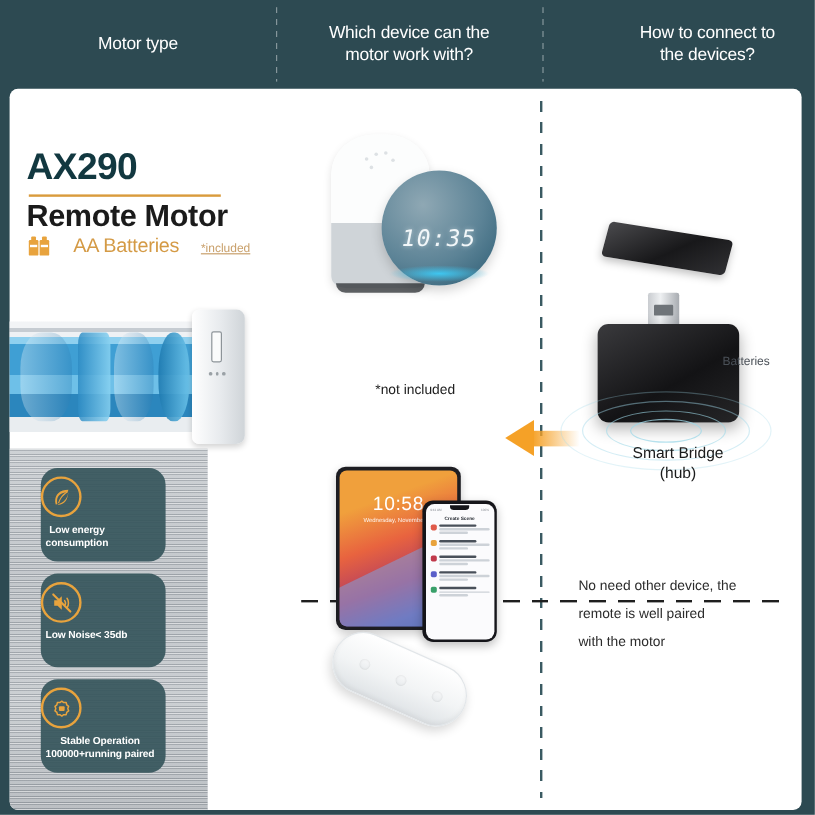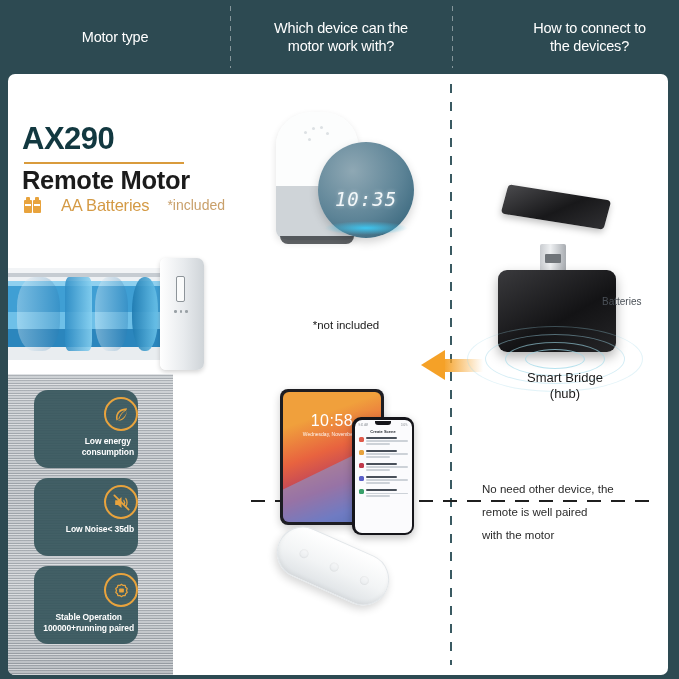--- a/index.html
+++ b/index.html
@@ -76,21 +76,21 @@
   }
   .batt::before {
     content:""; position:absolute; left:2px; top:-3px;
     width:4px; height:3px; background:#e8a33d; border-radius:1px 1px 0 0;
   }
   .batt::after {
     content:""; position:absolute; left:1px; top:4px;
     width:6px; height:1.5px; background:#fff;
   }
   .batt-text { font-size:16.5px; color:#d49a45; letter-spacing:-0.2px; }
-  .batt-note { font-size:14px; color:#c9a06b; margin-bottom:2px; }
+  .batt-note { font-size:10px; color:#c9a06b; margin-bottom:2px;text-decoration:underline; }
 
   
   .motor-wrap {
     position:absolute; left:0; top:180px; width:200px; height:120px;
   }
   .motor-tube {
     position:absolute; left:-4px; top:14px; width:166px; height:92px;
     background:linear-gradient(to bottom,
       #f2f4f6 0 5px, #c6ccd2 5px 9px, #eef1f4 9px 13px,
       #8fd0ef 13px 20%, #3f9fd4 20% 48%, #6ec0e8 48% 66%,
@@ -127,21 +127,21 @@
     position:absolute; left:0; top:300px; width:165px; height:301px;
     background:
       repeating-linear-gradient(to bottom,
         rgba(255,255,255,.55) 0 1px, rgba(150,155,160,.35) 1px 2px,
         rgba(255,255,255,.30) 2px 4px, rgba(120,126,132,.28) 4px 5px),
       linear-gradient(to bottom,#b9bec3,#a9afb5 40%,#b6bbc0 70%,#9ea4aa);
   }
   .badge {
     position:absolute; left:26px; width:104px; height:78px;
     background:rgba(55,86,93,.93); border-radius:14px;
-    display:flex; flex-direction:column; align-items:flex-end;
+    display:flex; flex-direction:column; align-items:flex-start;
     color:#ffffff; text-align:center;
   }
   .b1 { top:16px; }
   .b2 { top:104px; }
   .b3 { top:192px; }
   .badge-icon {
     width:34px; height:34px; margin-top:7px;
     border:2.5px solid #e8a33d; border-radius:50%;
     display:flex; align-items:center; justify-content:center;
   }

